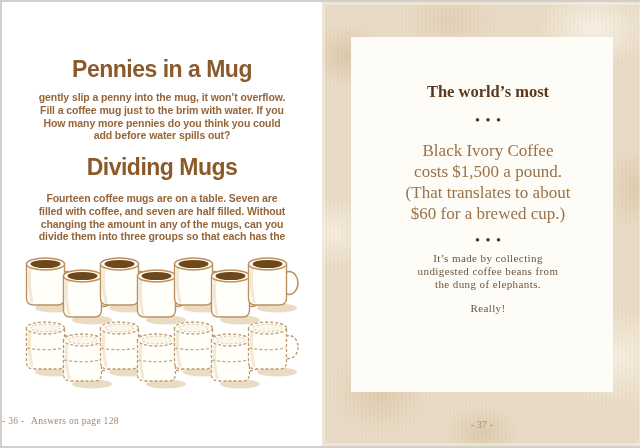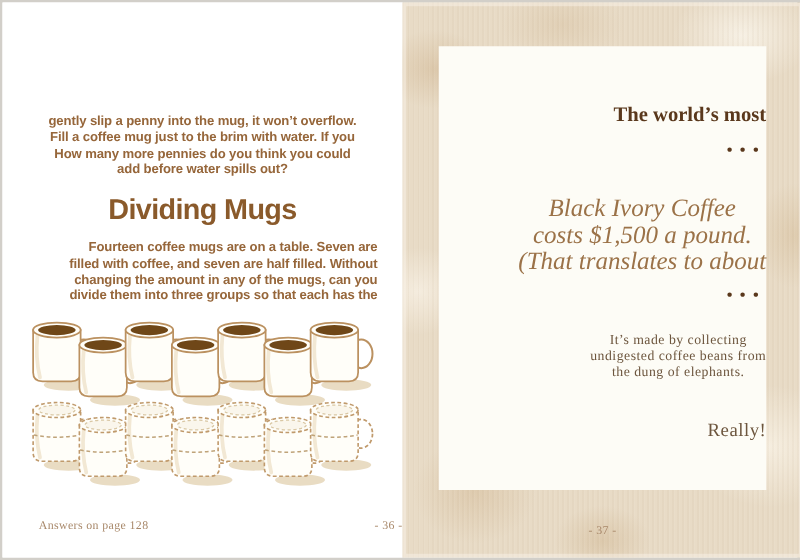--- a/index.html
+++ b/index.html
@@ -20,99 +20,99 @@
     color:var(--heading-brown,#8a5a2b);
   }
   .h-pennies { top:54px; }
   .h-dividing { top:152px; }
   .puzzle-body {
     position:absolute; left:20px; right:20px; text-align:center;
     font-size:10.5px; font-weight:700; line-height:12.8px; letter-spacing:-0.1px;
     color:var(--body-brown,#96663a);
   }
   .p-pennies { top:89px; }
-  .p-dividing { top:190px;text-align:right; }
+  .p-dividing { top:190px; }
 
   .mug-row {
     position:absolute; left:0; right:0;
     display:flex; justify-content:center; align-items:flex-start;
   }
   .mug-row-1 { top:251px; }
   .mug-row-2 { top:315px; }
   .mug { width:58px; height:62px; flex:0 0 auto; }
   .mug + .mug { margin-left:-21px; }
   .mug.low { margin-top:12px; }
 
   .left-footer {
     position:absolute; left:0; right:0; bottom:16px; height:14px;
     font-family:"Liberation Serif", serif; font-size:9.5px; letter-spacing:0.3px;
     color:var(--footer-brown,#a8886a);
   }
   .answers-note { position:absolute; left:29px; top:0; }
-  .page-num-left { position:absolute; left:0; right:0; top:0; text-align:right; }
+  .page-num-left { position:absolute; left:0; right:0; top:0; text-align:left; }
 
   
   .page-right {
     position:relative; width:320px; height:444px; flex:0 0 auto;
     background-color:var(--parchment,#e8dbc6);
     background-image:
       repeating-linear-gradient(90deg, rgba(160,130,95,0.05) 0 1px, rgba(255,255,255,0.05) 1px 2px, rgba(0,0,0,0) 2px 4px),
       radial-gradient(60px 45px at 8% 12%, rgba(210,185,150,.55), rgba(0,0,0,0) 70%),
       radial-gradient(80px 55px at 85% 6%, rgba(255,252,245,.65), rgba(0,0,0,0) 70%),
       radial-gradient(70px 60px at 18% 88%, rgba(214,190,156,.55), rgba(0,0,0,0) 70%),
       radial-gradient(90px 70px at 92% 80%, rgba(255,250,240,.6), rgba(0,0,0,0) 70%),
       radial-gradient(55px 40px at 50% 97%, rgba(209,184,148,.5), rgba(0,0,0,0) 70%),
       radial-gradient(60px 50px at 4% 52%, rgba(255,250,242,.55), rgba(0,0,0,0) 70%),
       radial-gradient(45px 60px at 98% 42%, rgba(213,189,153,.5), rgba(0,0,0,0) 70%),
       radial-gradient(70px 45px at 40% 4%, rgba(216,194,162,.45), rgba(0,0,0,0) 70%);
     box-shadow: inset 0 0 0 3px rgba(250,245,235,.45);
   }
   .fact-card {
     position:absolute; left:29px; top:35px; width:262px; height:355px;
     background:var(--card-bg,#fdfcf6);
-    display:flex; flex-direction:column; align-items:flex-end; text-align:center;
+    display:flex; flex-direction:column; align-items:center; text-align:center;
     font-family:"Liberation Serif", serif;
     padding-left:12px;
   }
   .card-title {
     margin-top:44px; font-size:16.5px; font-weight:700; line-height:21px;
     color:var(--title-dark-brown,#5a381c);
   }
   .dots-separator {
     margin-top:11px; height:14px; line-height:14px;
     font-size:13px; font-weight:700; letter-spacing:6px; text-indent:6px;
     color:var(--title-dark-brown,#5a381c);
   }
   .dots-2 { margin-top:9px; }
   .fact-text {
-    margin-top:30px; font-size:20px; line-height:21px;
+    margin-top:13px; font-size:17px; line-height:21px;
     color:var(--fact-brown,#9b7248);
-    font-style:italic;
   }
   .detail-text {
-    margin-top:23px; font-size:11px; line-height:13px; letter-spacing:0.4px;
+    margin-top:5px; font-size:11px; line-height:13px; letter-spacing:0.4px;
     color:var(--detail-brown,#6d563e);
   }
   .really-text {
-    margin-top:32px; font-size:15px; letter-spacing:0.4px;
+    margin-top:11px; font-size:11px; letter-spacing:0.4px;
     color:var(--detail-brown,#6d563e);
   }
   .page-num-right {
     position:absolute; left:0; right:0; bottom:16px; text-align:center;
     font-family:"Liberation Serif", serif; font-size:9.5px; letter-spacing:0.3px;
     color:var(--footer-brown,#a8886a);
   }
 </style>
 </head>
 <body>
 
 <div class="spread">
 
   <div class="page-left">
 
+    <div class="puzzle-heading h-pennies">Pennies in a Mug</div>
 
     <div class="puzzle-body p-pennies">
       <div>gently slip a penny into the mug, it won’t overflow.</div>
       <div>Fill a coffee mug just to the brim with water. If you</div>
       <div>How many more pennies do you think you could</div>
       <div>add before water spills out?</div>
     </div>
 
     <div class="puzzle-heading h-dividing">Dividing Mugs</div>
 
@@ -288,20 +288,21 @@
       <div class="card-title">
         <div>The world’s most</div>
       </div>
 
       <div class="dots-separator">•••</div>
 
       <div class="fact-text">
         <div>Black Ivory Coffee</div>
         <div>costs $1,500 a pound.</div>
         <div>(That translates to about</div>
+        <div>$60 for a brewed cup.)</div>
       </div>
 
       <div class="dots-separator dots-2">•••</div>
 
       <div class="detail-text">
         <div>It’s made by collecting</div>
         <div>undigested coffee beans from</div>
         <div>the dung of elephants.</div>
       </div>
 

